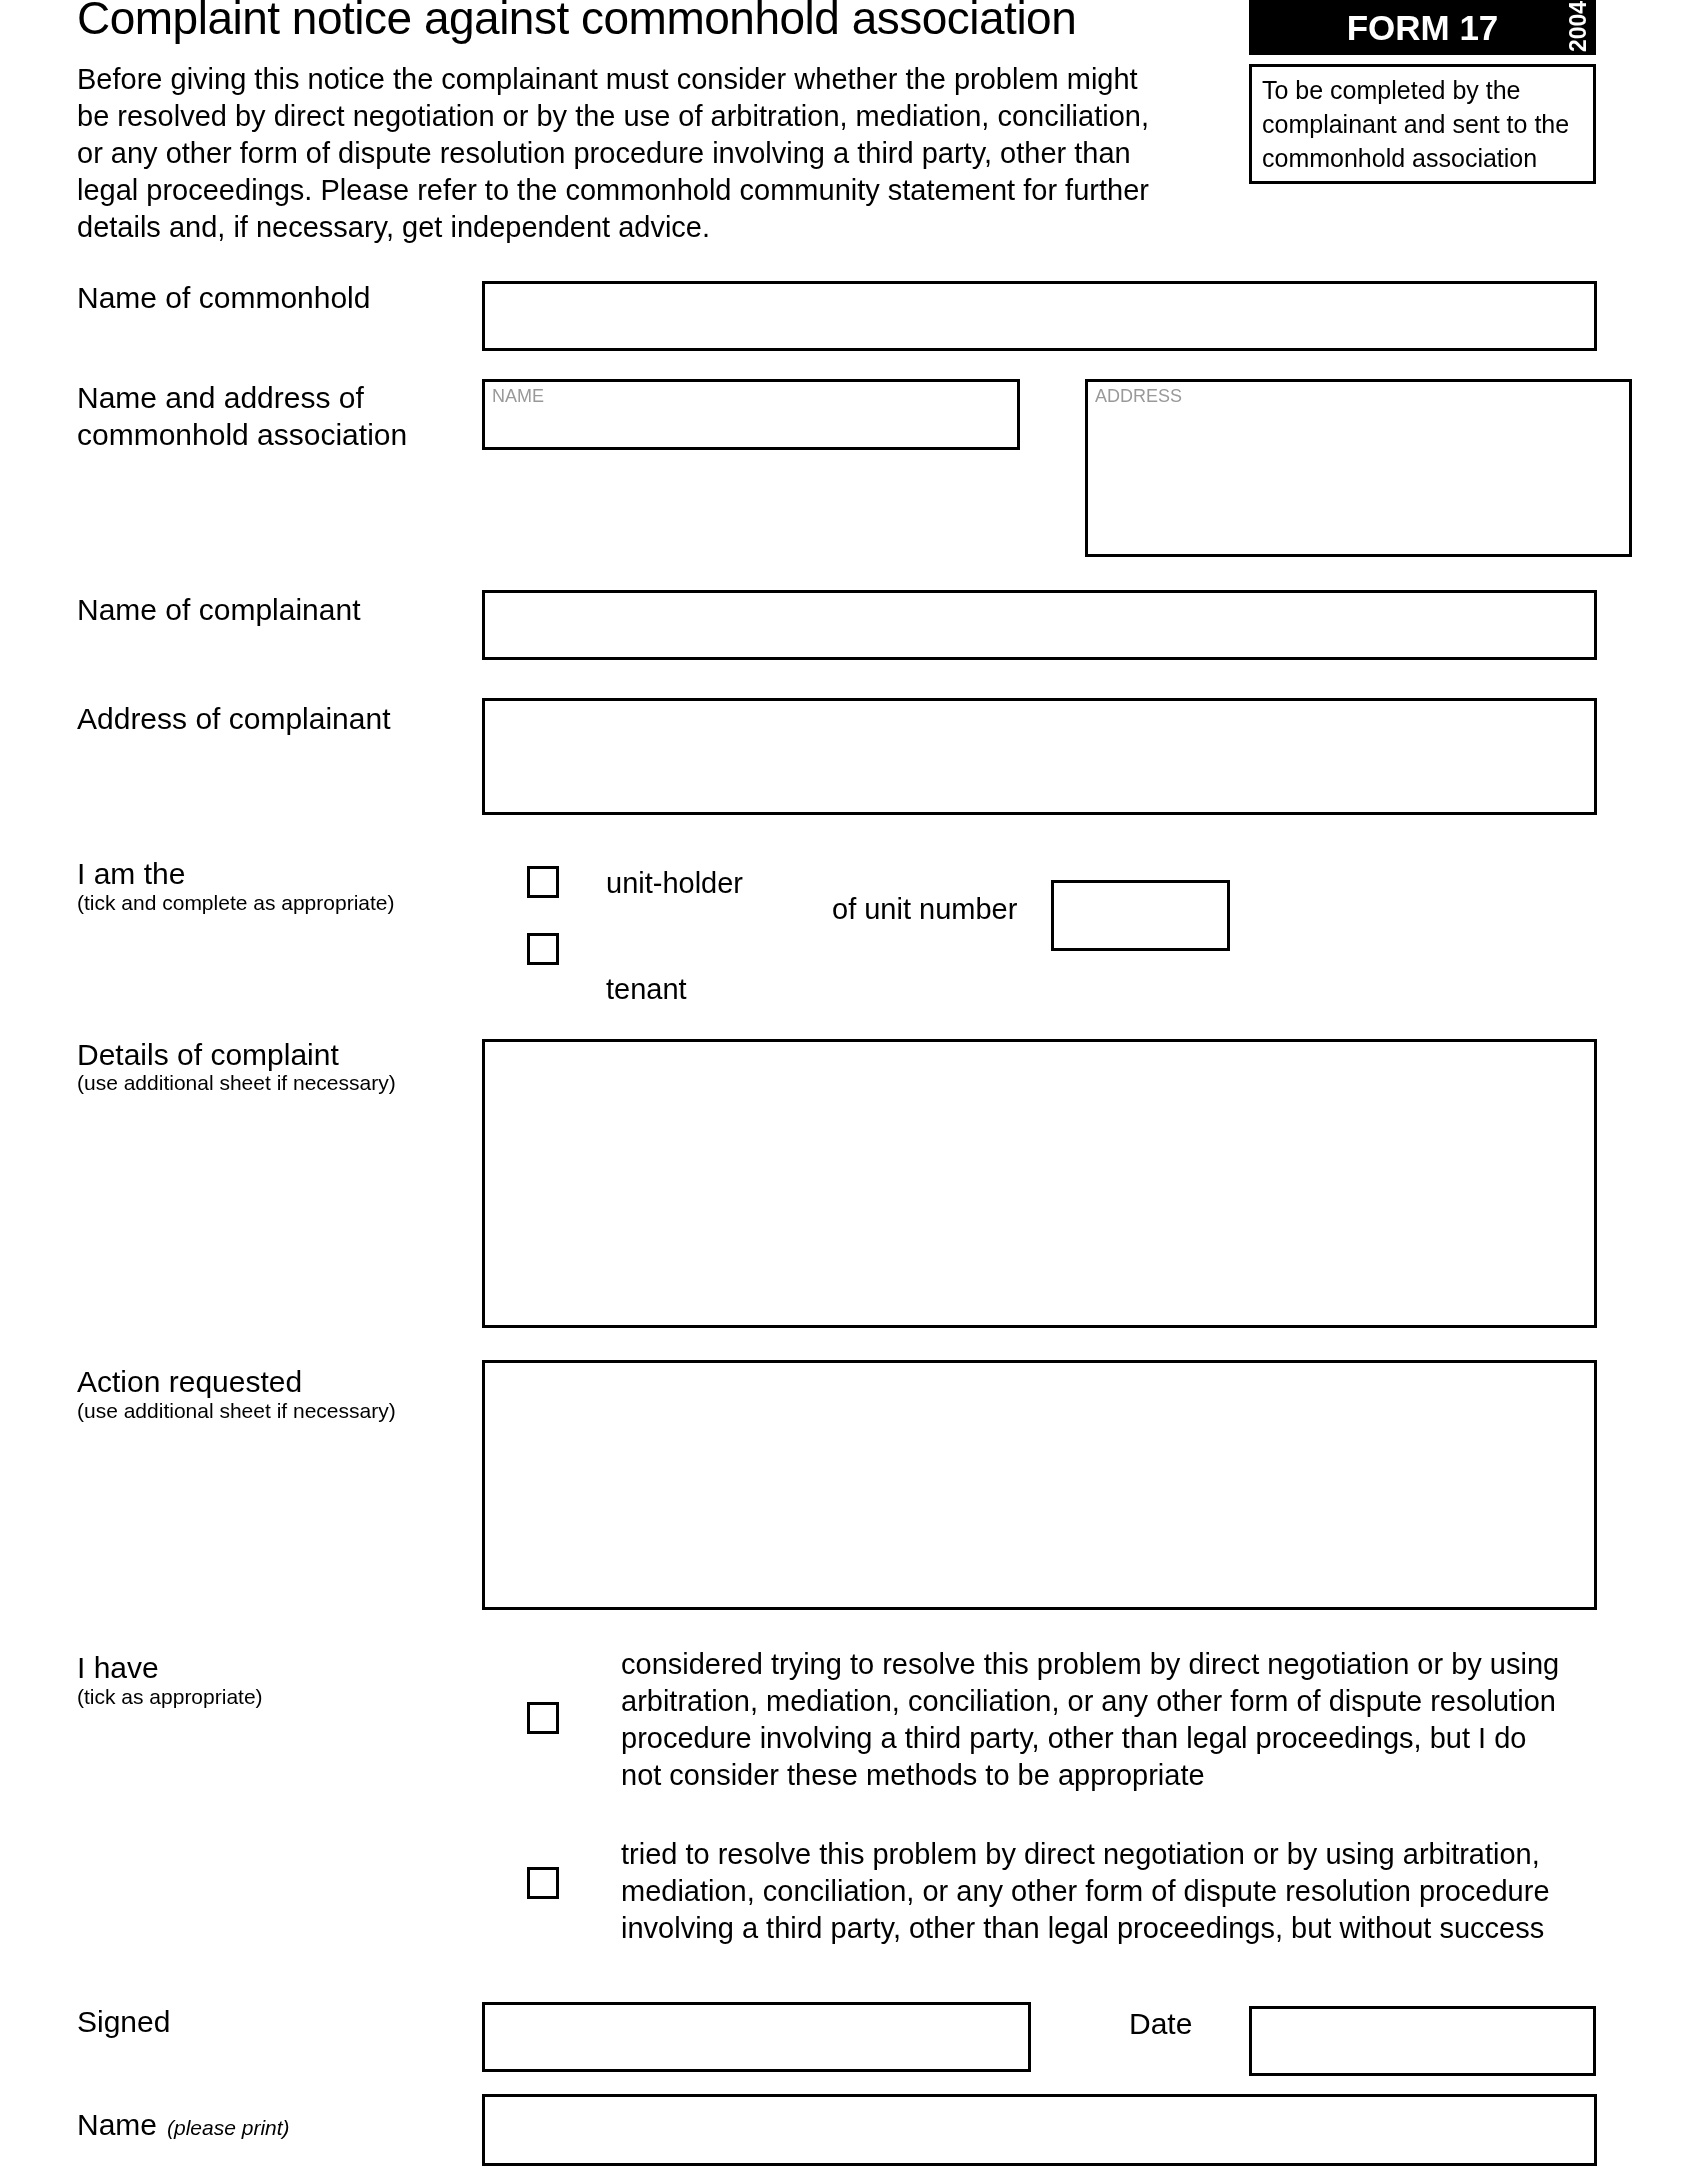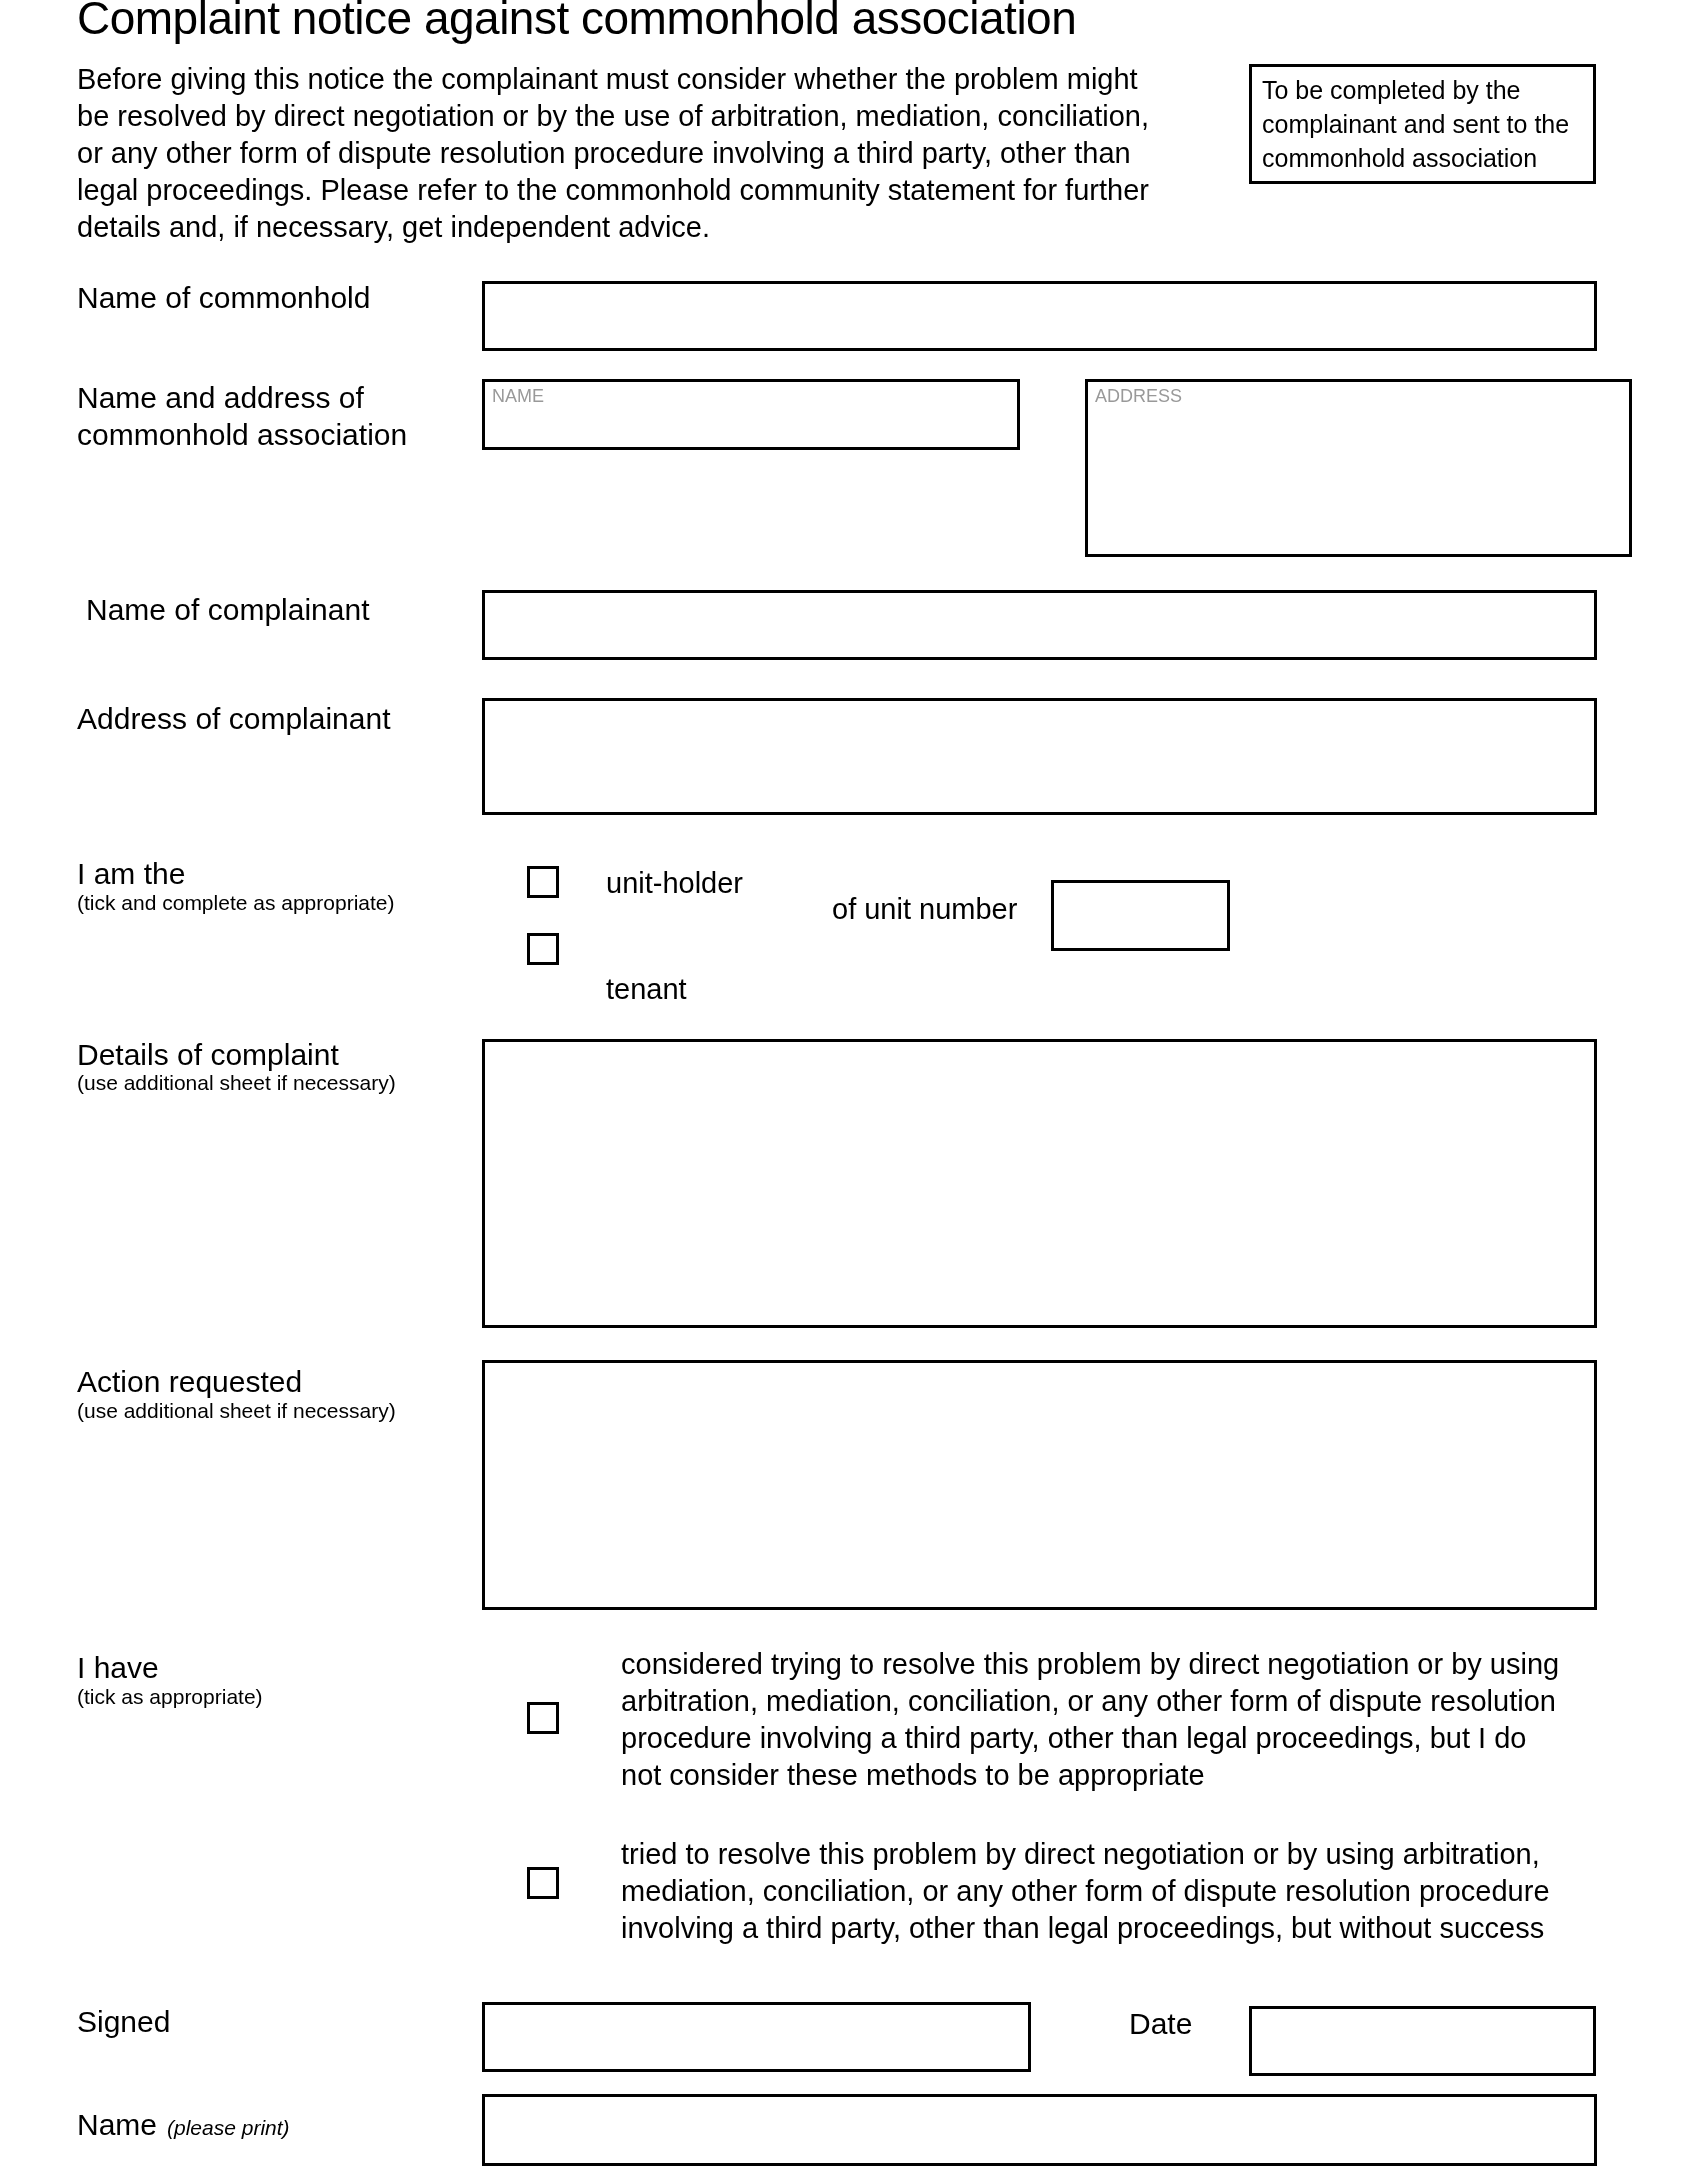--- a/index.html
+++ b/index.html
@@ -64,20 +64,23 @@
   .opt-label{font-size:29px;}
   .inline-note{font-size:21px;margin-left:10px;font-style:italic;}
 </style>
 </head>
 <body>
 
 <div id="page">
 
   <div class="abs title" style="left:77px;top:-9px;">Complaint notice against commonhold association</div>
 
+  <div class="abs badge" style="left:1249px;top:0;width:347px;height:55px;">
+    <span>FORM 17</span>
+  </div>
   <div class="abs year-col" style="left:1560px;top:0;width:37px;height:53px;">
     <span>2004</span>
   </div>
 
   <div class="abs info-box" style="left:1249px;top:64px;width:347px;min-height:110px;">To be completed by the
 complainant and sent to the
 commonhold association</div>
 
   <div class="abs para" style="left:77px;top:61px;width:1139px;">Before giving this notice the complainant must consider whether the problem might
 be resolved by direct negotiation or by the use of arbitration, mediation, conciliation,
@@ -92,21 +95,21 @@
 
   <div class="abs label" style="left:77px;top:379px;">Name and address of
 commonhold association</div>
   <div class="abs box" style="left:482px;top:379px;width:538px;height:71px;">
     <span class="placeholder">NAME</span>
   </div>
   <div class="abs box" style="left:1049px;top:379px;width:547px;height:178px;margin-left:36px;">
     <span class="placeholder">ADDRESS</span>
   </div>
 
-  <div class="abs label" style="left:77px;top:591px;margin-left:9px;">Name of complainant</div>
+  <div class="abs label" style="left:77px;top:591px;">Name of complainant</div>
   <div class="abs box" style="left:482px;top:590px;width:1115px;height:70px;">
     <span class="placeholder" style="color:#000;"></span>
   </div>
 
   <div class="abs label" style="left:77px;top:700px;">Address of complainant</div>
   <div class="abs box" style="left:482px;top:698px;width:1115px;height:117px;">
     <span class="placeholder" style="color:#000;"></span>
   </div>
 
   <div class="abs label" style="left:77px;top:855px;">I am the</div>

